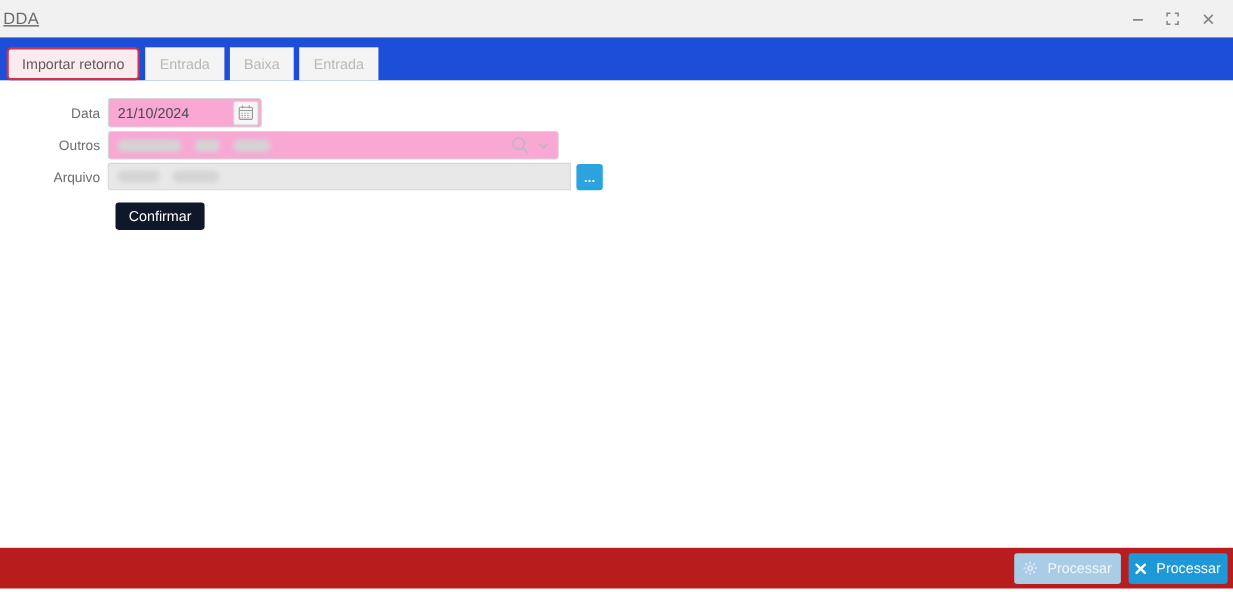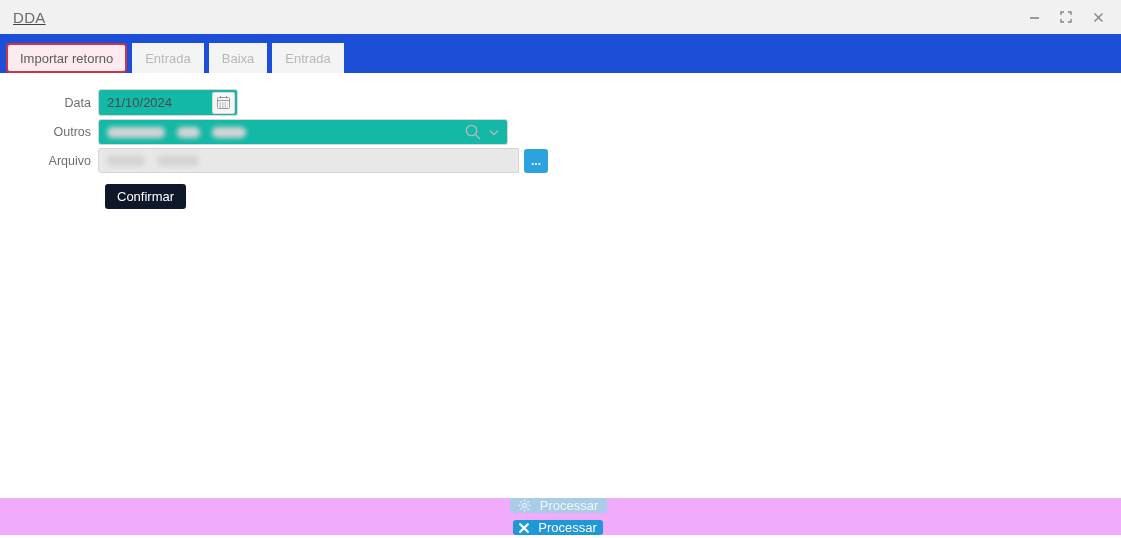--- a/index.html
+++ b/index.html
@@ -16,21 +16,21 @@
     height: 538px;
     background: #ffffff;
   }
 
   
   .titlebar {
     height: 34px;
     background: #f2f1f1;
     display: flex;
     align-items: center;
-    padding: 0 14px 0 13px;
+    padding: 0 14px 0 3px;
     text-decoration: underline;
   }
   .titlebar .title {
     font-size: 15px;
     color: #6e6a6a;
     letter-spacing: 0.3px;
   }
   .titlebar .controls {
     margin-left: auto;
     display: flex;
@@ -83,21 +83,21 @@
     width: 98px;
     text-align: right;
     padding-right: 7px;
     font-size: 12.5px;
     color: #6e6e6e;
   }
   .input-shell {
     position: relative;
     display: flex;
     align-items: center;
-    background: #14b8a6;
+    background: #f9a8d4;
     border: 1px solid #d6d6d6;
     border-radius: 3px;
     height: 27px;
   }
   .date-shell { width: 140px; }
   .date-shell input {
     border: none; outline: none;
     width: 100%;
     padding: 0 4px 0 8px;
     font-size: 13px;
@@ -167,27 +167,26 @@
     font-size: 13px;
     font-family: "Liberation Sans", "DejaVu Sans", sans-serif;
     cursor: pointer;
   }
 
   
   .footer {
     position: absolute;
     left: 0; right: 0; bottom: 3px;
     height: 37px;
-    background: #f0abfc;
+    background: #b91c1c;
     display: flex;
     align-items: center;
     justify-content: flex-end;
     gap: 7px;
     padding-right: 5px;
-    flex-direction: column;
   }
   .footer-btn {
     height: 28px;
     border: none;
     border-radius: 3px;
     font-size: 13px;
     font-family: "Liberation Sans", "DejaVu Sans", sans-serif;
     display: inline-flex;
     align-items: center;
     justify-content: center;

